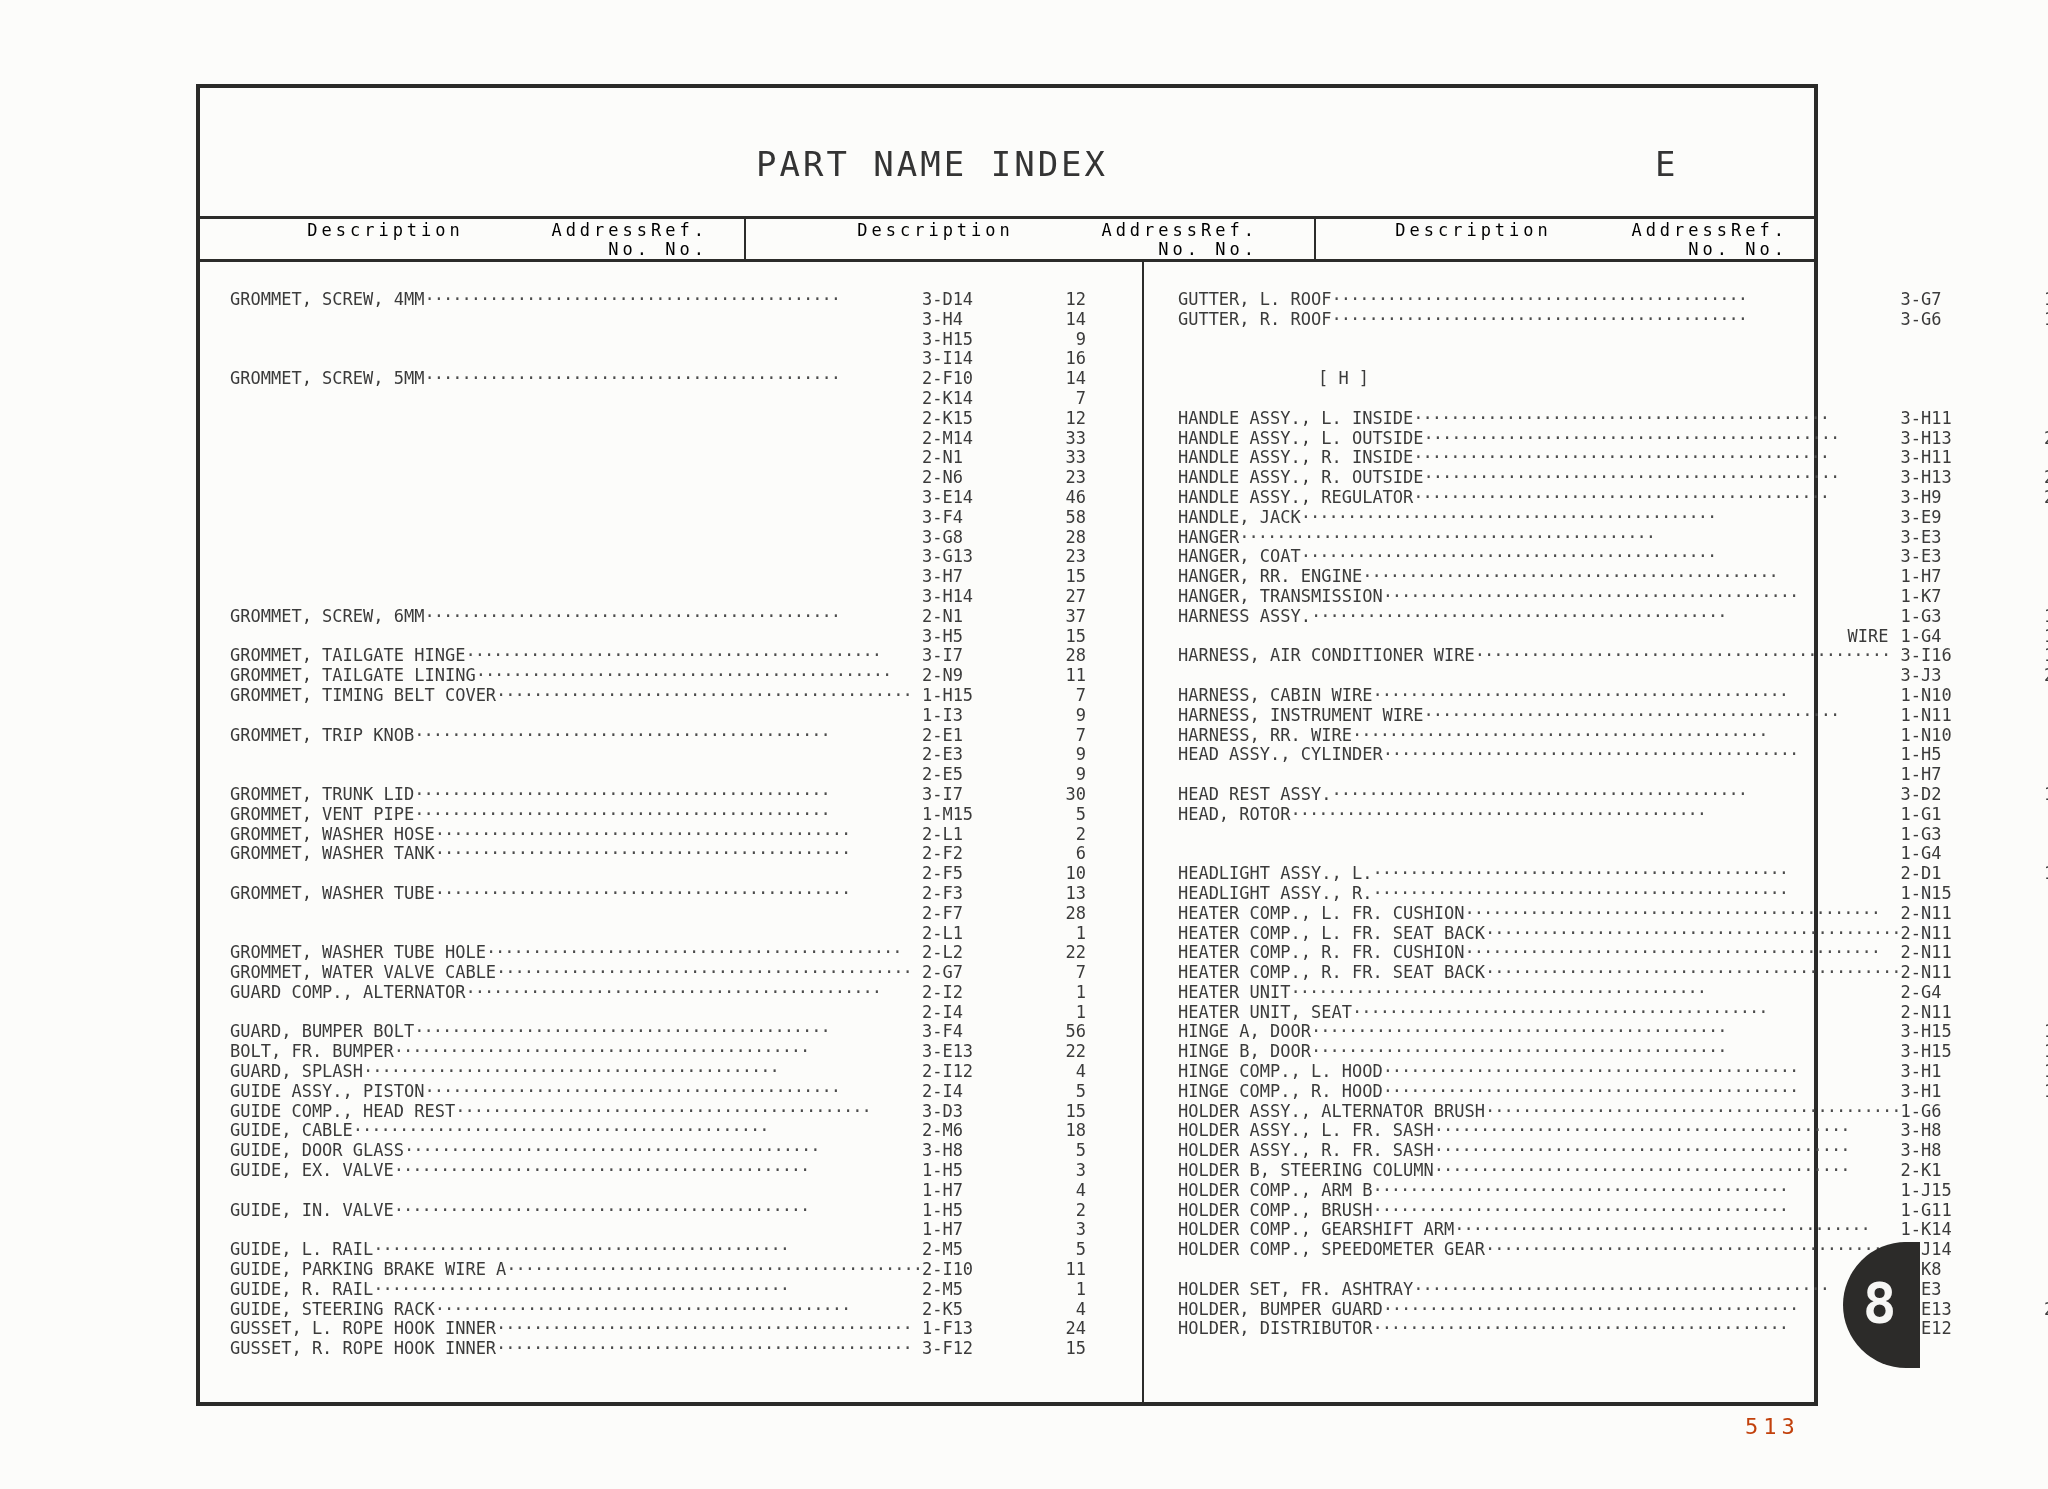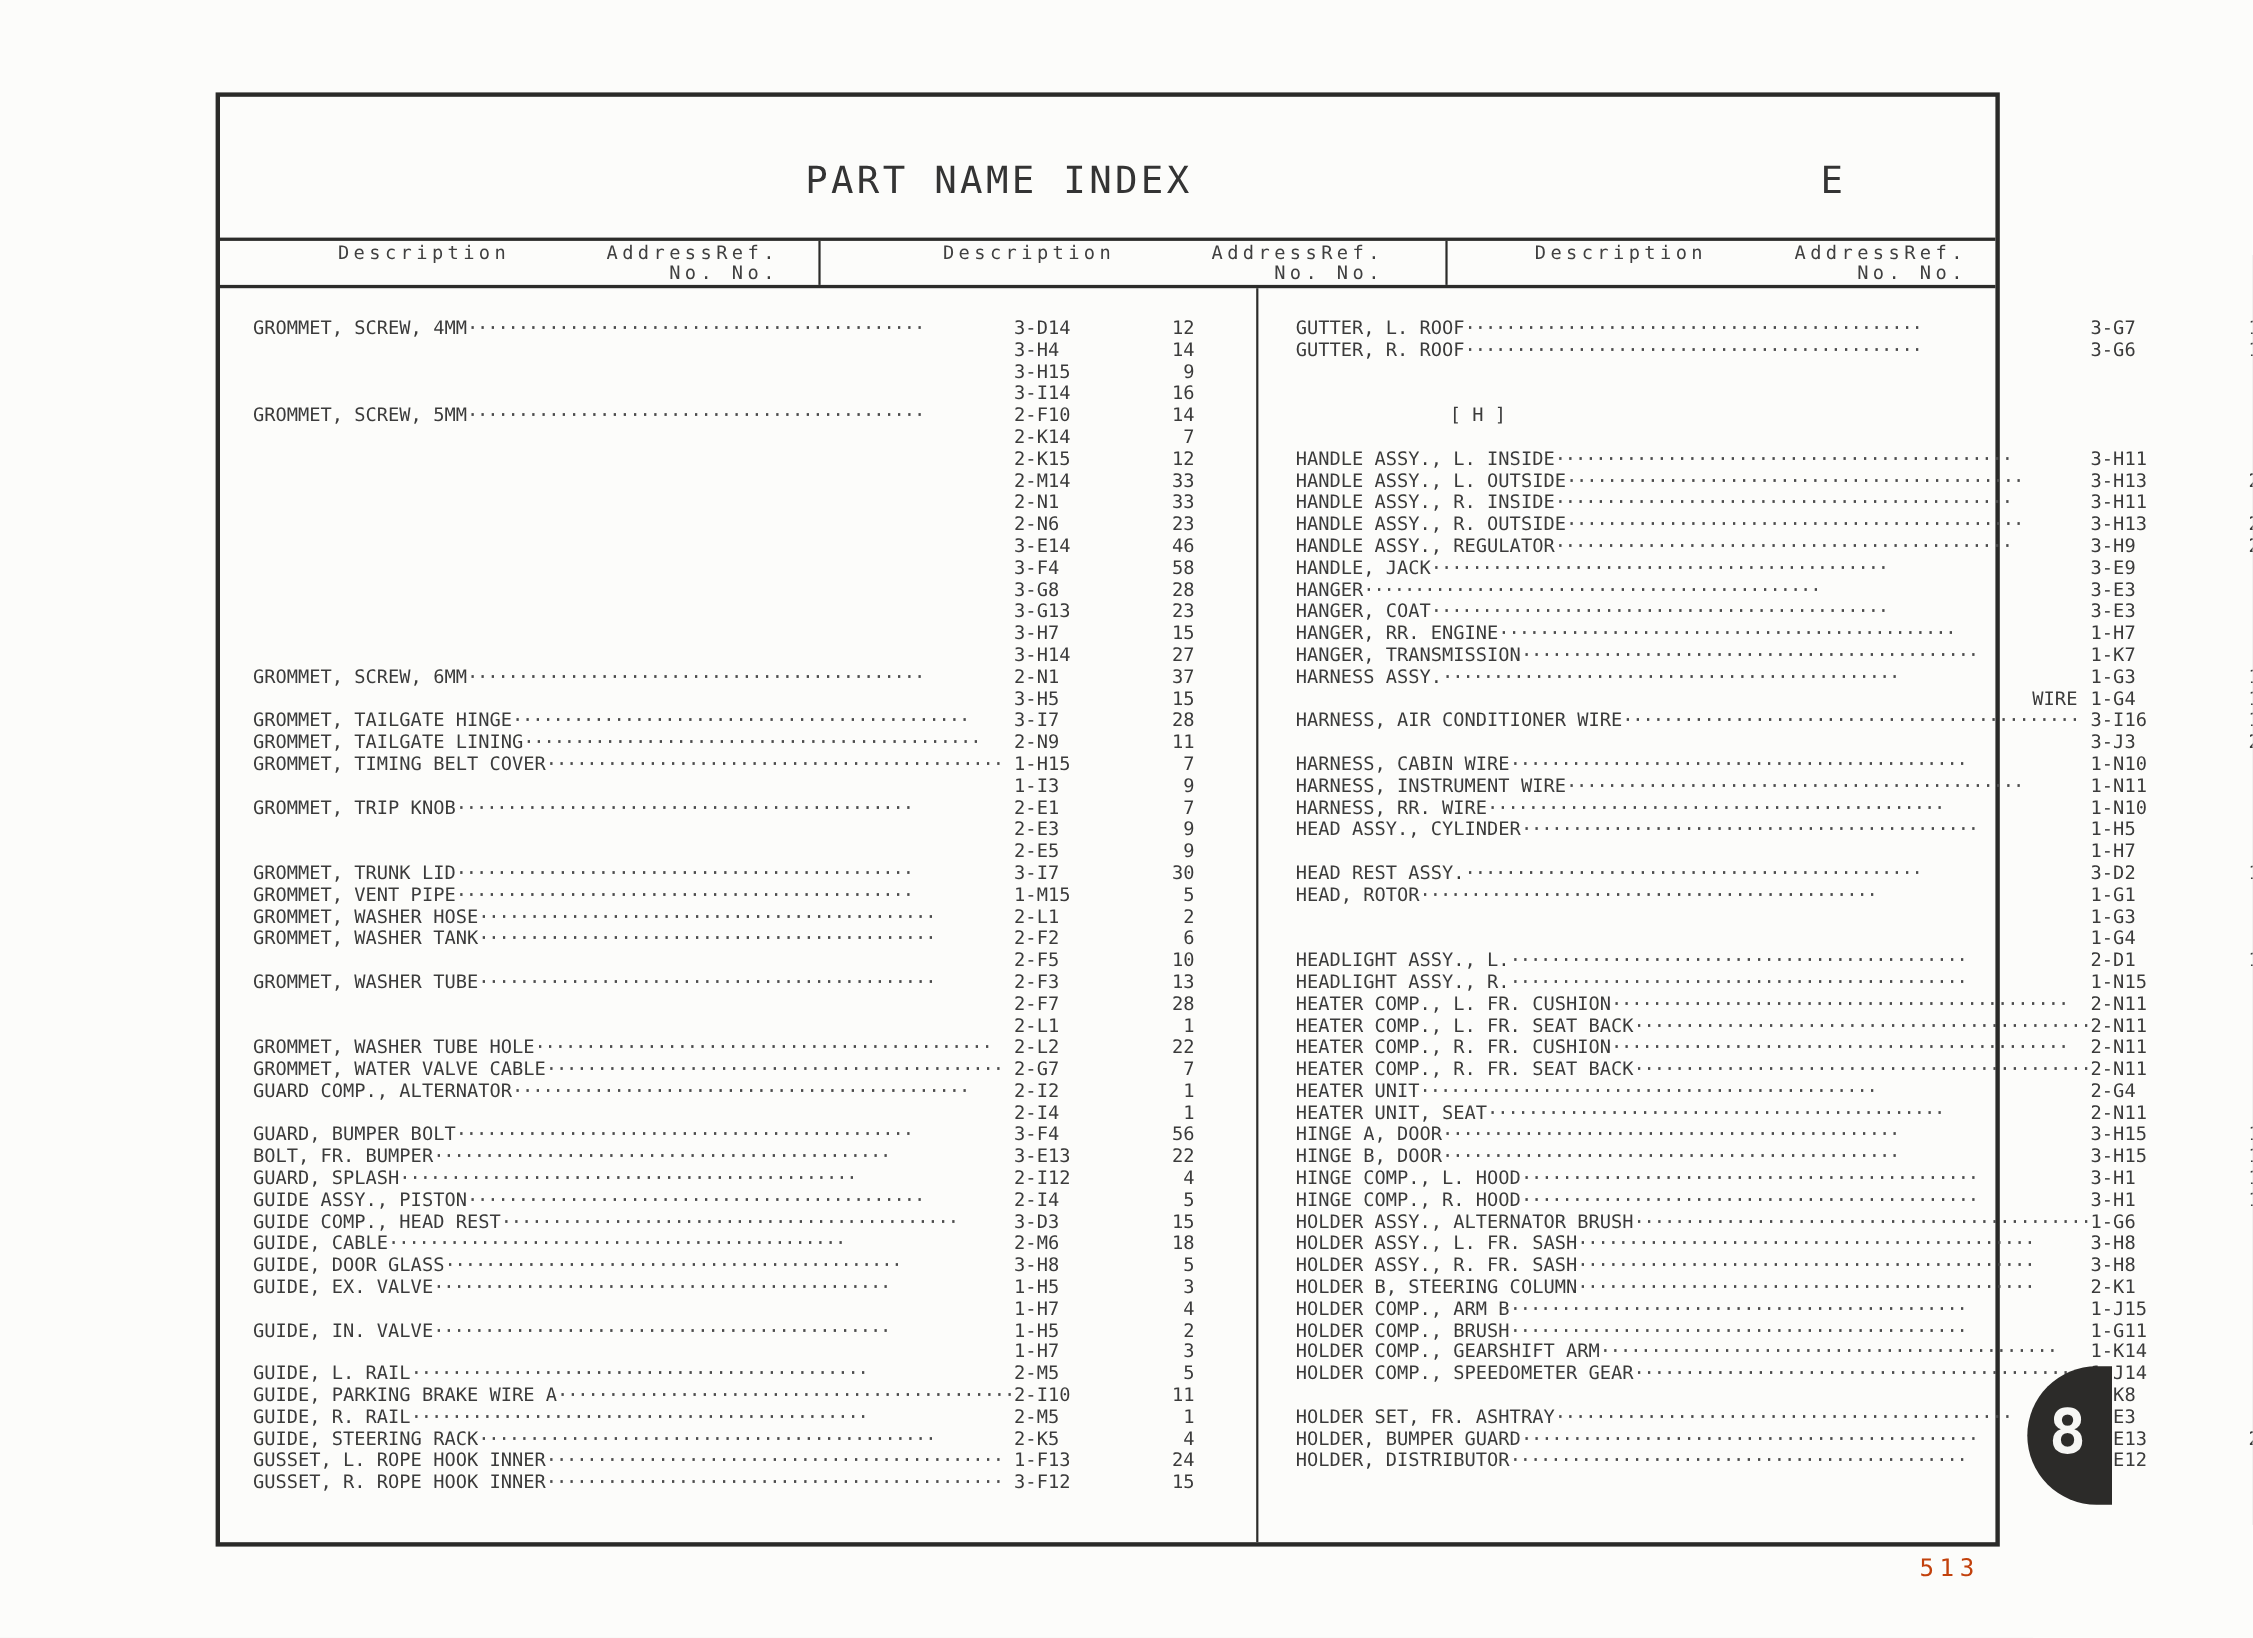--- a/index.html
+++ b/index.html
@@ -12,21 +12,21 @@
     overflow:hidden;
   }
   .frame{
     position:absolute;left:196px;top:84px;
     width:1622px;height:1322px;
     border:4px solid #2a2a28;
     box-sizing:border-box;
     background:#fcfcfa;
   }
   .title{
-    position:absolute;left:532px;top:56px;
+    position:absolute;left:556px;top:56px;
     font-size:34px;letter-spacing:3px;
     color:#343434;white-space:pre;
   }
   .section-letter{
     position:absolute;left:1455px;top:56px;
     font-size:34px;color:#343434;
   }
   .header-band{
     position:absolute;left:0;top:128px;width:100%;
     border-top:3px solid #2c2c2a;
@@ -34,21 +34,21 @@
     box-sizing:border-box;
     display:flex;
     height:46px;
   }
   .body-cols{
     position:absolute;left:0;top:174px;width:100%;height:1140px;
     display:flex;
     gap:20px;
   }
   .hcol,.col{box-sizing:border-box;}
-  .hcol{display:flex;font-size:17px;letter-spacing:4px;line-height:19px;padding-top:2px;color:#404040;}
+  .hcol{display:flex;font-size:17px;letter-spacing:4px;line-height:19px;padding-top:2px;color:#000000;}
   .c1{flex:0 0 544px;}
   .c2{flex:0 0 570px;border-left:2px solid #2c2c2a;}
   .c3{flex:0 0 500px;border-left:2px solid #2c2c2a;}
   .hcol.c1,.col.c1{padding-left:30px;padding-right:36px;}
   .hcol.c2,.col.c2{padding-left:34px;padding-right:56px;}
   .hcol.c3,.col.c3{padding-left:10px;padding-right:26px;}
   .hd{flex:1 1 auto;text-align:center;}
   .ha{flex:0 0 110px;text-align:right;}
   .hr{flex:0 0 54px;text-align:right;}
   .col{padding-top:28px;font-size:17px;}

